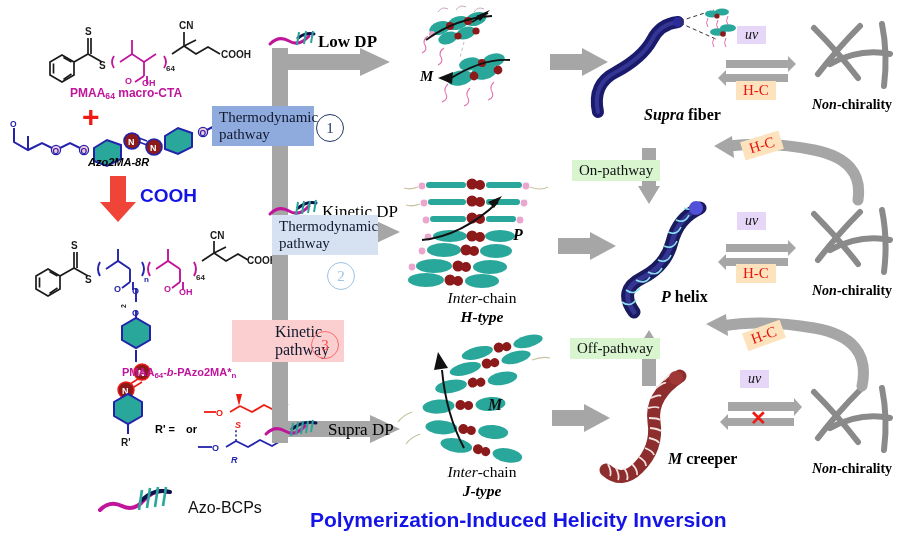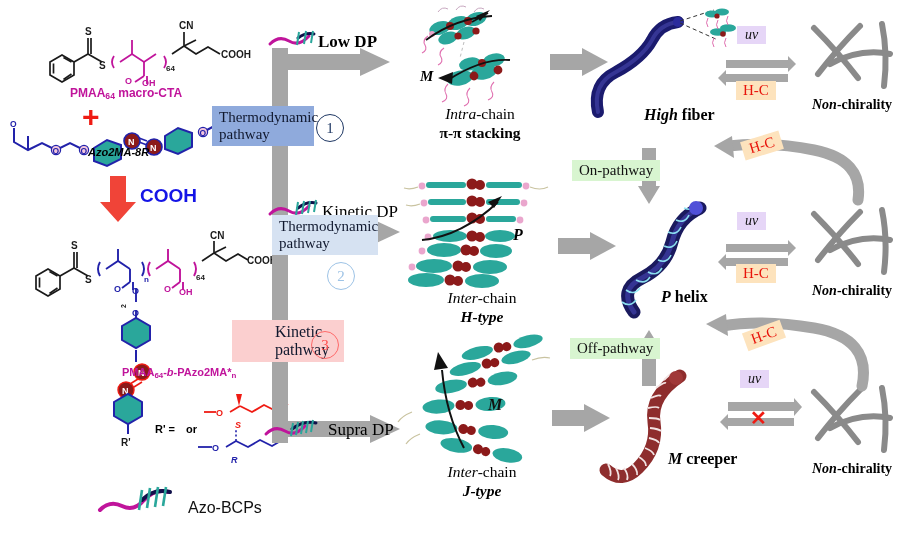--- a/index.html
+++ b/index.html
@@ -116,21 +116,21 @@
 
       <polygon points="157,18 170,10 184,15 184,29 170,36 157,31" fill="#2aa79b" stroke="#2222aa" stroke-width="2"></polygon>
       <circle cx="195" cy="14" r="4.6" fill="#f3c6dd" stroke="#2222aa" stroke-width="1.2"></circle>
       <text x="191.5" y="18" class="sans" font-size="8.5" font-weight="bold" fill="#2222aa">O</text>
       <g stroke="#2222aa" stroke-width="2" fill="none">
         <polyline points="199,12 210,6 222,12 234,5 246,11 258,4 270,10 282,3"></polyline>
       </g>
       <text x="206" y="26" font-size="11" font-weight="bold" fill="#ef1b13">*</text>
     </svg>
   </div>
-  <div class="chemlbl" style="left:88px;top:146px;font-style:italic;">Azo2MA-8<span style="font-style:italic;">R</span></div>
+  <div class="chemlbl" style="left:88px;top:156px;font-style:italic;">Azo2MA-8<span style="font-style:italic;">R</span></div>
 
   <div class="abs" style="left:100px;top:176px;">
     <svg width="38" height="48" viewBox="0 0 38 48">
       <polygon points="10,0 26,0 26,26 36,26 18,46 0,26 10,26" fill="#f04438"></polygon>
     </svg>
   </div>
   <div class="abs sans bd" style="left:140px;top:185px;font-size:19px;color:#1414e6;">COOH</div>
 
   <div class="abs" style="left:22px;top:232px;">
     <svg width="250" height="120" viewBox="0 0 250 120">
@@ -355,24 +355,20 @@
       <g stroke="#e070b0" stroke-width="1.1" fill="none">
         <path d="M44,78 q-5,5 -2,10 q3,5 -4,8"></path>
         <path d="M66,82 q-5,5 -2,10 q3,5 -4,8"></path>
         <path d="M90,76 q-5,5 -2,10 q3,5 -4,8"></path>
       </g>
       <path d="M44,74 q34,-22 62,-20" stroke="#111" stroke-width="1.8" fill="none"></path>
       <polygon points="34,72 49,66 48,78" fill="#111"></polygon>
     </svg>
   </div>
   <div class="abs it bd serif" style="left:420px;top:68px;font-size:15px;">M</div>
-  <div class="abs ctr serif" style="left:400px;top:104px;width:160px;font-size:15.5px;line-height:1.25;">
-    <span class="it">Intra</span><span>-chain</span><br>
-    <span class="bd">π-π stacking</span>
-  </div>
 
   <div class="abs" style="left:402px;top:178px;">
     <svg width="160" height="120" viewBox="0 0 160 120">
       <g>
         <g transform="translate(0,0)">
           <rect x="24" y="4" width="40" height="6" rx="3" fill="#2aa79b"></rect>
           <circle cx="70" cy="6" r="5.5" fill="#8c1a1a"></circle>
             <circle cx="78" cy="7" r="5" fill="#8c1a1a"></circle>
           <rect x="84" y="4" width="36" height="6" rx="3" fill="#2aa79b"></rect>
           <circle cx="20" cy="8" r="3.4" fill="#eaa6cd"></circle>
@@ -523,21 +519,21 @@
           <path d="M130,12 q-3,5 0,9"></path>
             <path d="M140,14 q-3,5 0,9"></path>
             <path d="M150,10 q-3,5 0,9"></path>
           <path d="M136,32 q-3,5 0,9"></path>
             <path d="M148,32 q-3,5 0,9"></path>
         </g>
       </g>
     </svg>
   </div>
   <div class="abs serif bd" style="left:644px;top:106px;font-size:16px;">
-    <span class="it">High</span><span> fiber</span>
+    <span class="it">Supra</span><span> fiber</span>
   </div>
 
   <div class="abs" style="left:596px;top:186px;">
     <svg width="130" height="140" viewBox="0 0 130 140">
       <path d="M38,126 q-16,-22 8,-34 q24,-12 30,-36 q6,-24 28,-34" stroke="#1a1a5e" stroke-width="13" fill="none" stroke-linecap="round"></path>
       <path d="M38,126 q-16,-22 8,-34 q24,-12 30,-36 q6,-24 28,-34" stroke="#4e4ec8" stroke-width="5" fill="none" stroke-linecap="round" opacity="0.5"></path>
       <g stroke="#8fe8f5" stroke-width="1.6" fill="none" opacity="0.95">
         <path d="M26,116 q8,6 14,-2"></path>
           <path d="M30,104 q8,6 14,-2"></path>
         <path d="M40,94 q9,5 14,-3"></path>
@@ -672,14 +668,15 @@
   <div class="hcbox abs" style="left:742px;top:136px;transform:rotate(-17deg);">H-C</div>
 
   <div class="abs" style="left:690px;top:300px;">
     <svg width="190" height="94" viewBox="0 0 190 94">
       <path d="M172,86 q10,-48 -48,-58 q-52,-9 -92,-2" stroke="#a6a6a6" stroke-width="11" fill="none" stroke-linecap="round"></path>
       <polygon points="36,14 16,24 38,36" fill="#a6a6a6"></polygon>
     </svg>
   </div>
   <div class="hcbox abs" style="left:744px;top:326px;transform:rotate(-20deg);">H-C</div>
 
+  <div class="title" style="left:310px;top:508px;">Polymerization-Induced Helicity Inversion</div>
 
 </div>
 
 </body></html>

